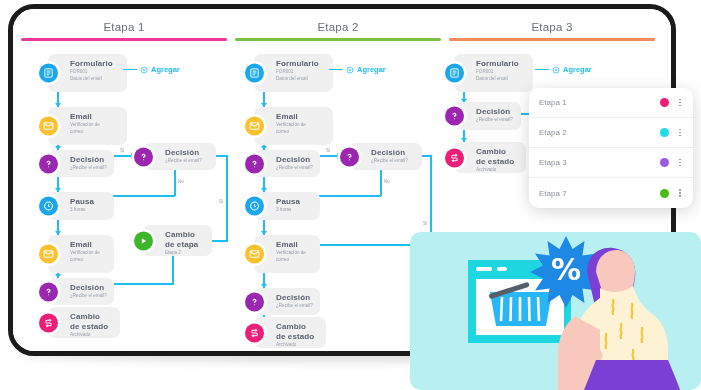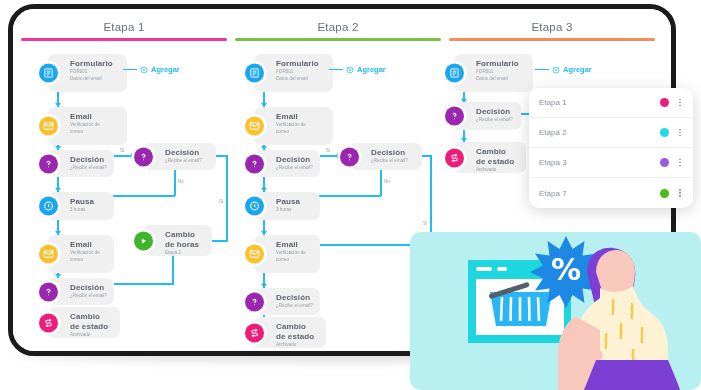--- a/index.html
+++ b/index.html
@@ -197,21 +197,21 @@
       <div class="n-sub">correo</div>
     </div>
 
     <div class="node" style="left:130px;top:216px;width:69px;height:31px;">
       <span class="ico c-green">
         <svg viewBox="0 0 24 24" fill="#fff">
             <path d="M8.5 6.5v11l9-5.5z"></path>
           </svg>
       </span>
       <div class="n-title">Cambio</div>
-      <div class="n-title">de horas</div>
+      <div class="n-title">de etapa</div>
       <div class="n-sub">Etapa 2</div>
     </div>
 
     <div class="node" style="left:35px;top:269px;width:66px;height:27px;">
       <span class="ico c-purple">
         <svg viewBox="0 0 24 24" fill="none" stroke="#fff" stroke-width="2.6">
             <path d="M9 9a3 3 0 1 1 4 2.8c-.7.3-1 .9-1 1.7v.5"></path>
             <circle cx="12" cy="18" r="1.1" fill="#fff" stroke="none"></circle>
           </svg>
       </span>

